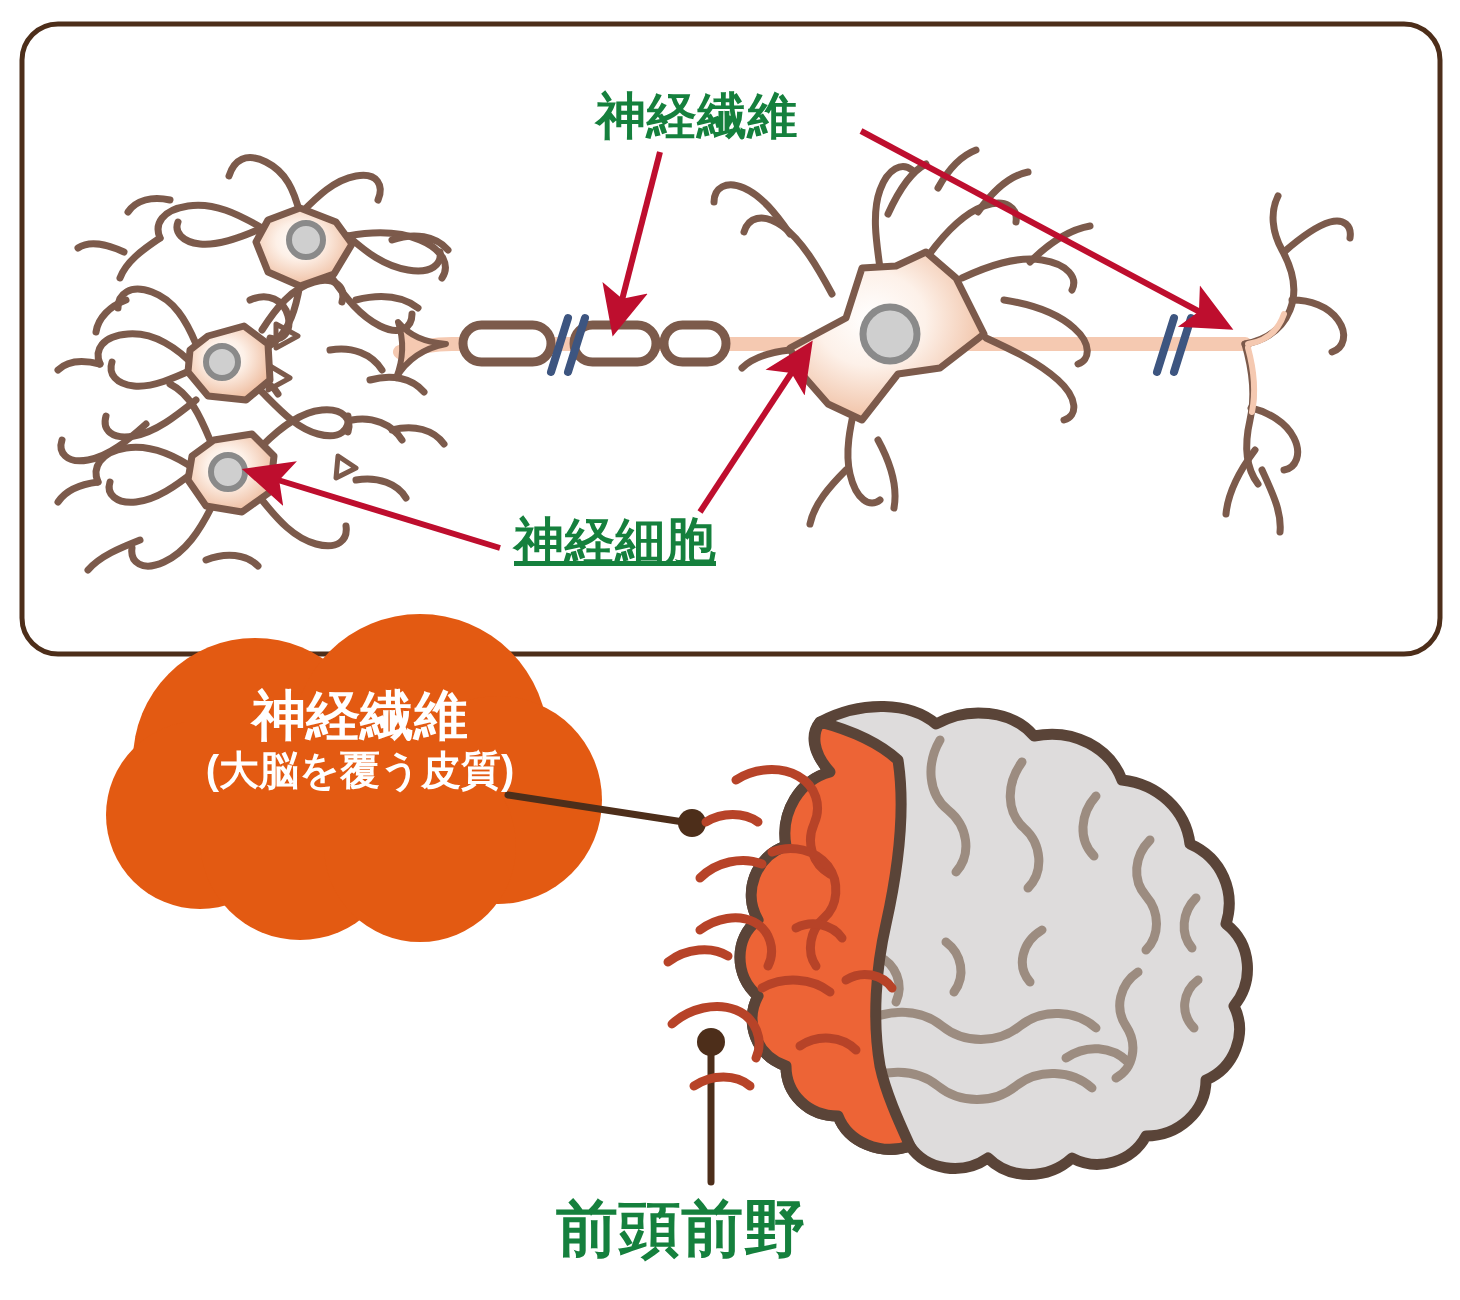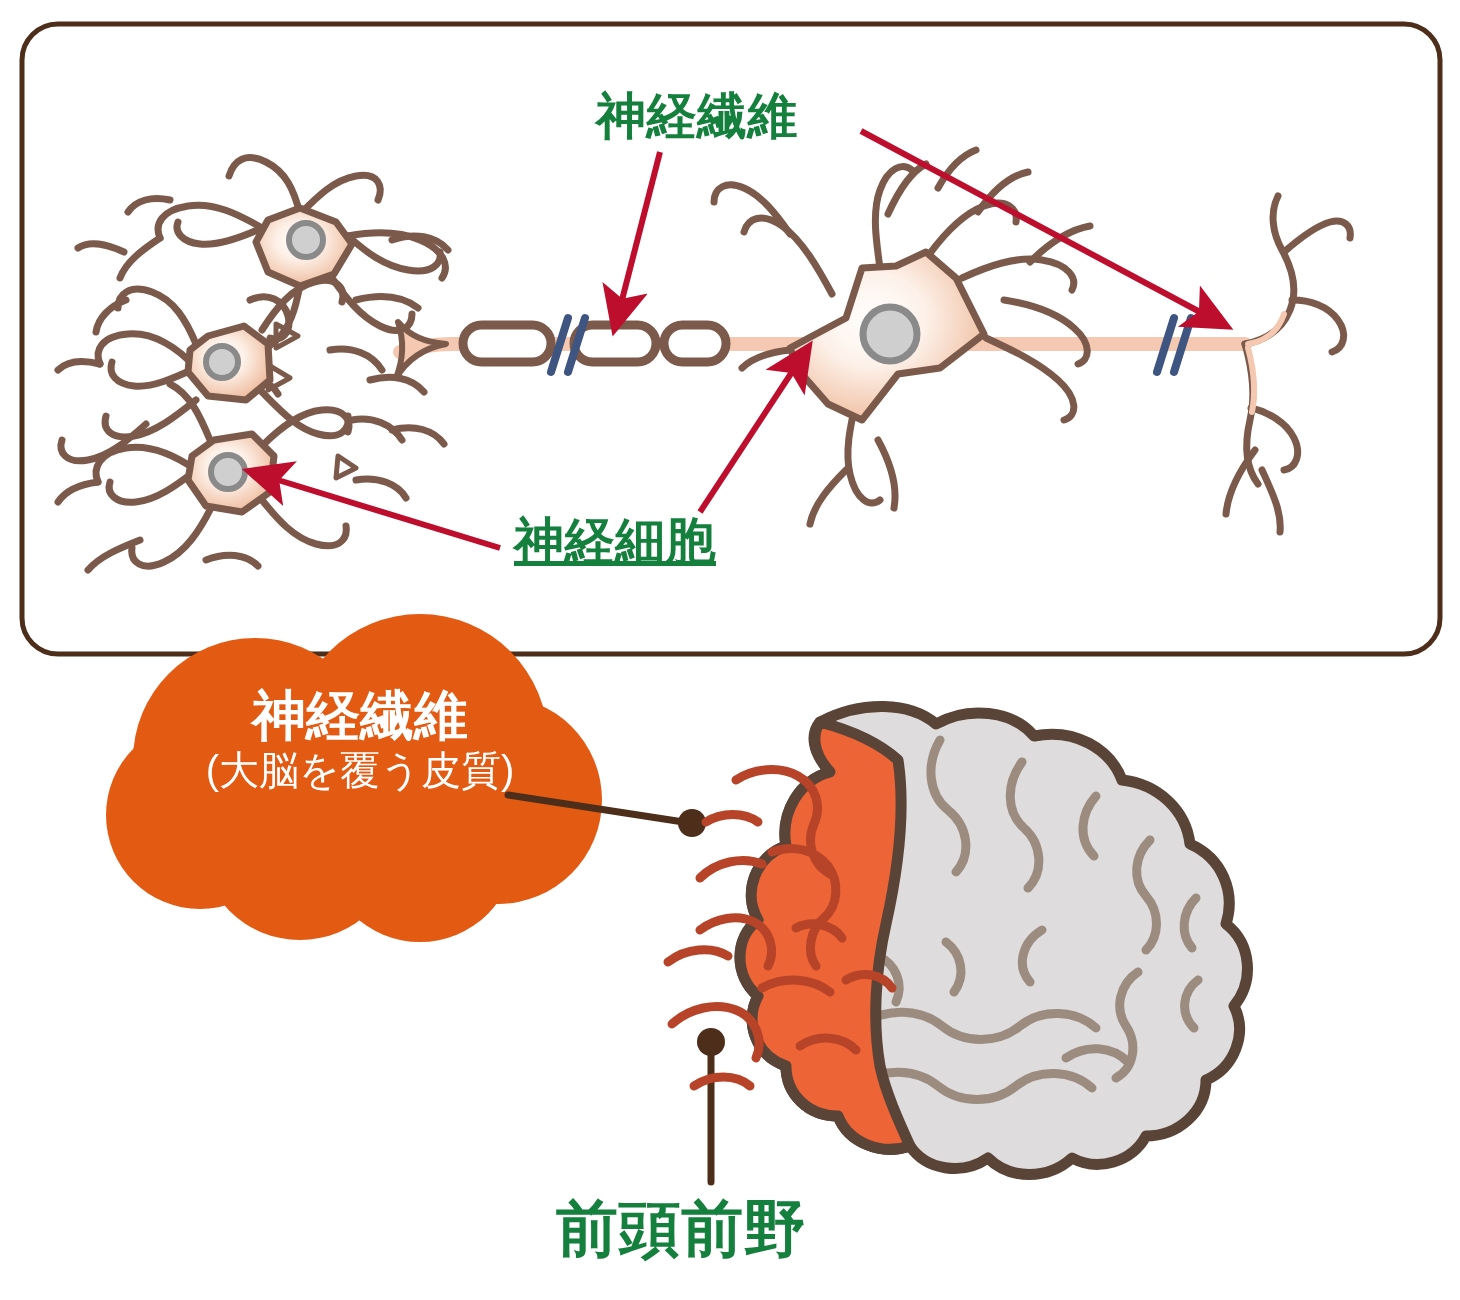--- a/index.html
+++ b/index.html
@@ -67,21 +67,21 @@
     pointer-events: none;
   }
   #callout-title {
     font-size: 54px;
     font-weight: bold;
     line-height: 1.12;
     display: block;
   }
   #callout-sub {
     font-size: 40px;
-    font-weight: normal;
+    font-weight: bold;
     line-height: 1.15;
     display: block;
     margin-top: 2px;
   }
 </style>
 </head>
 <body>
 
 <div id="stage">
 

